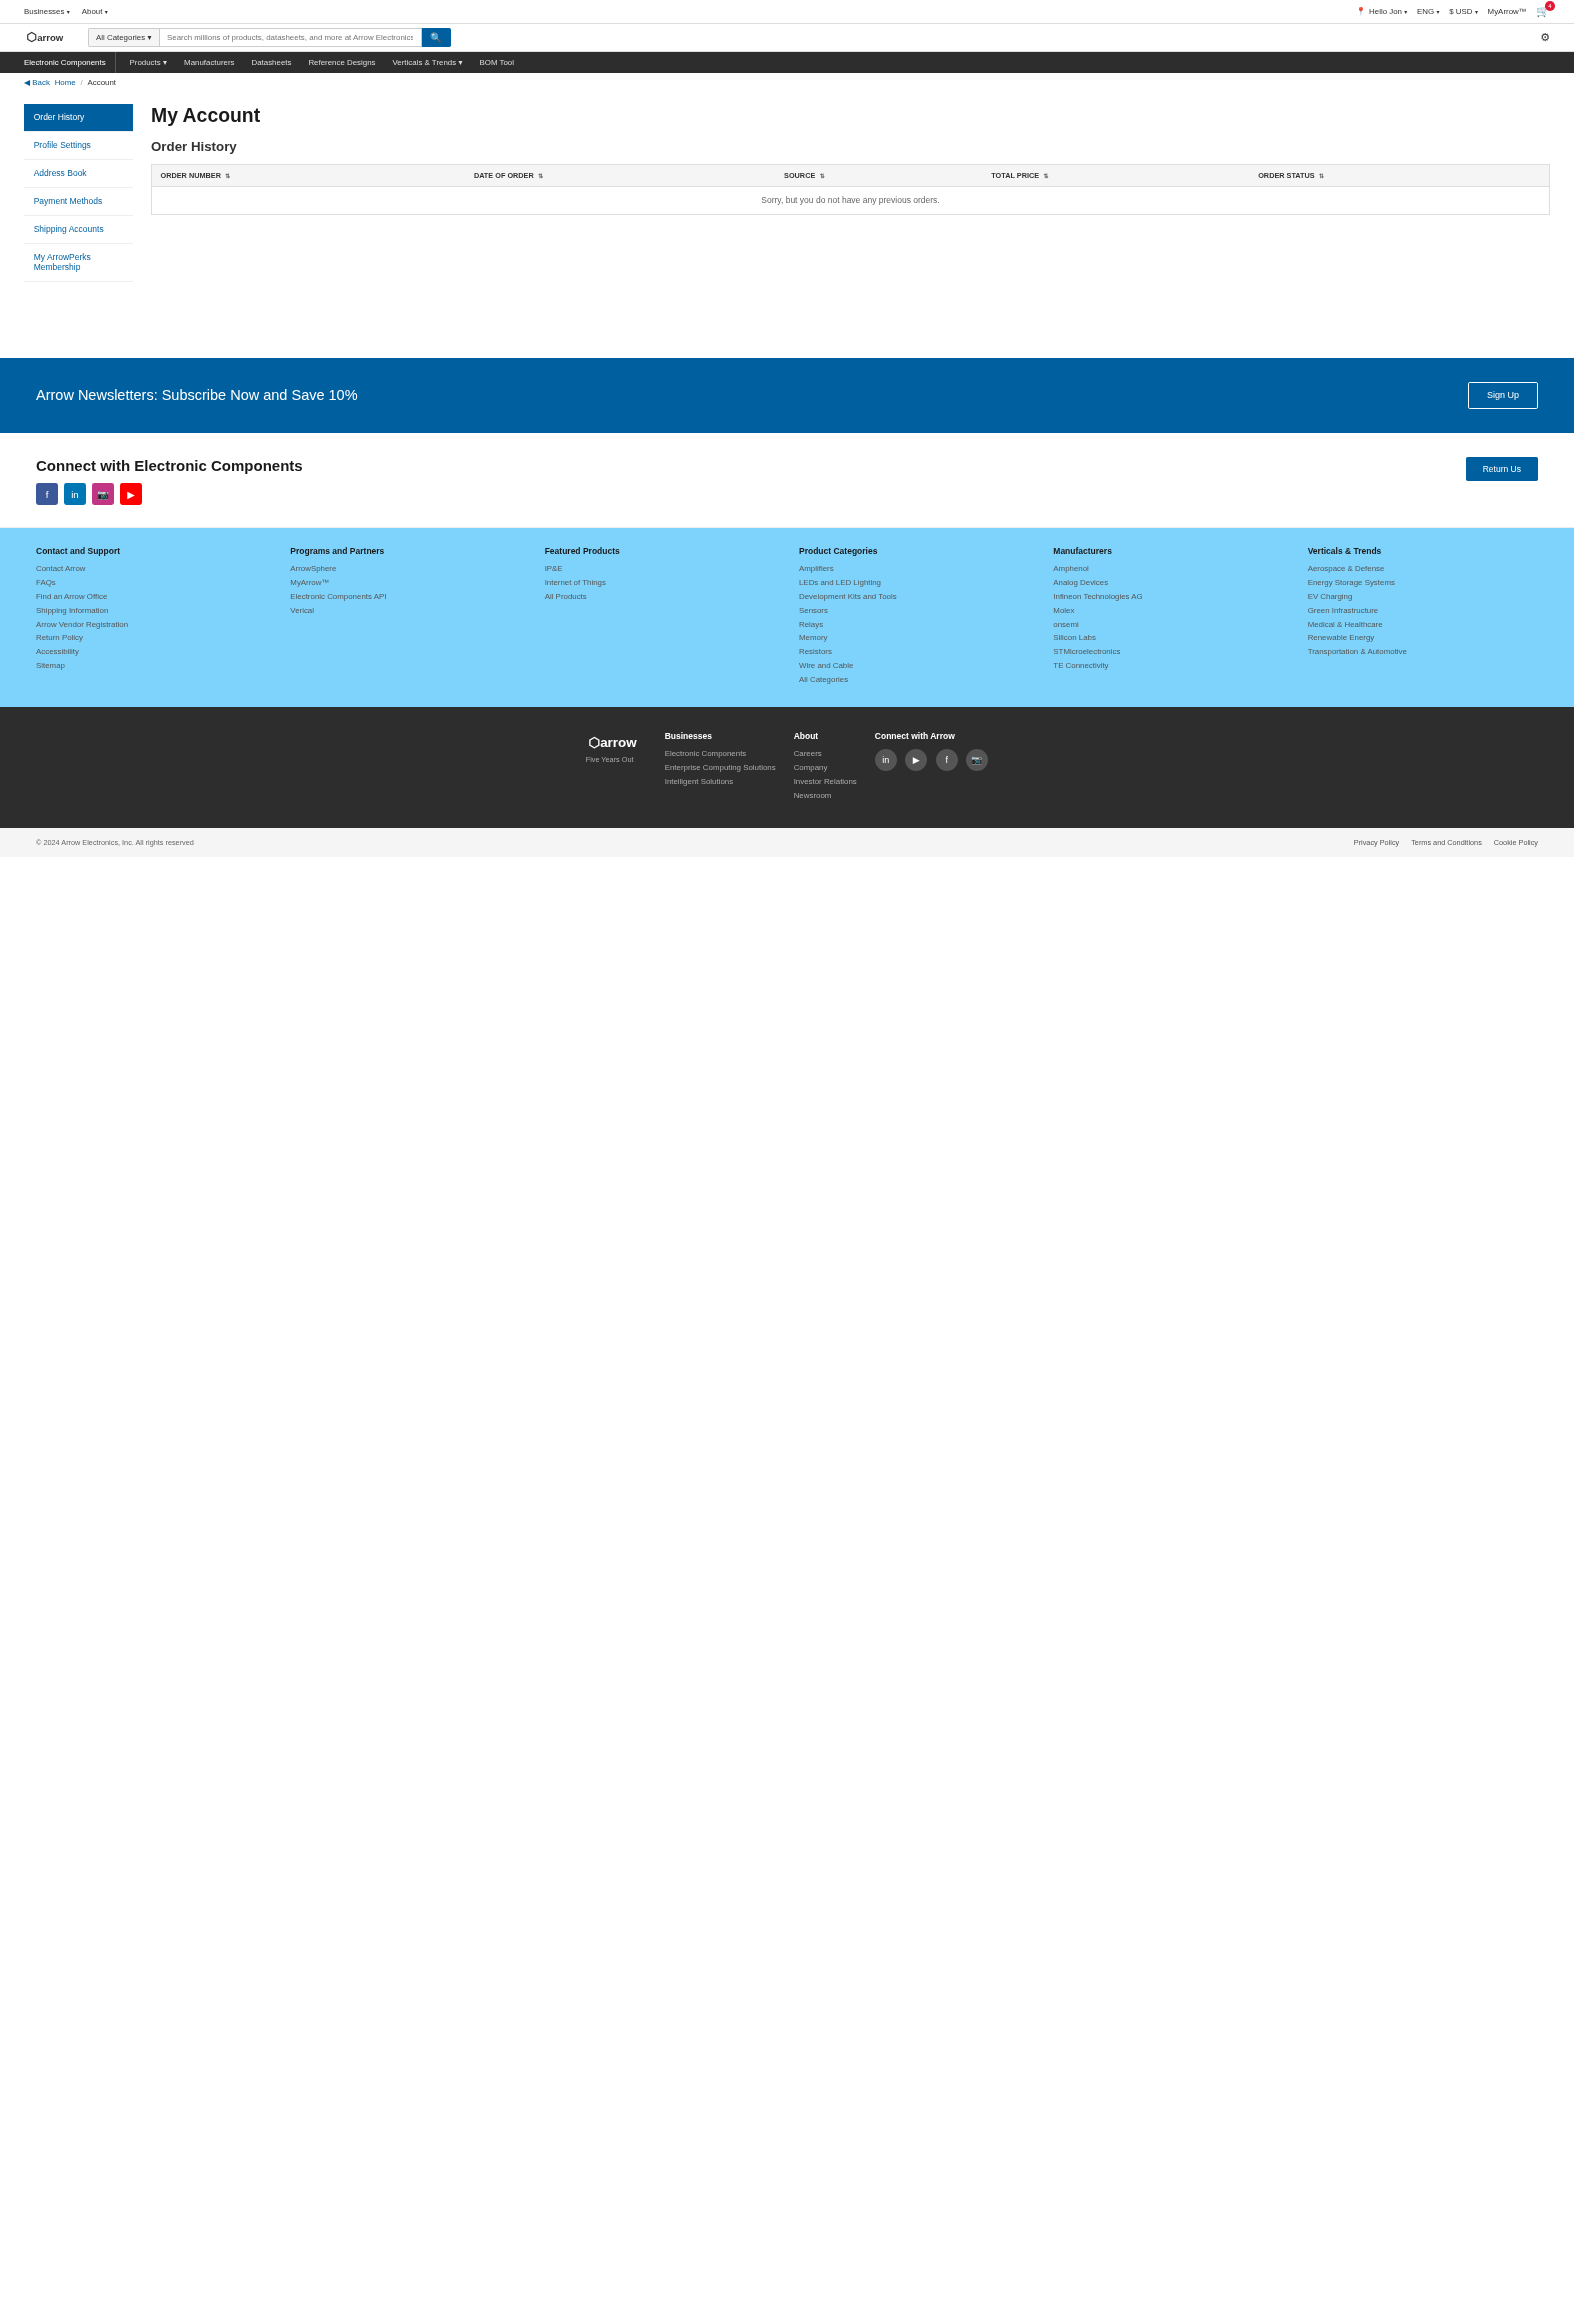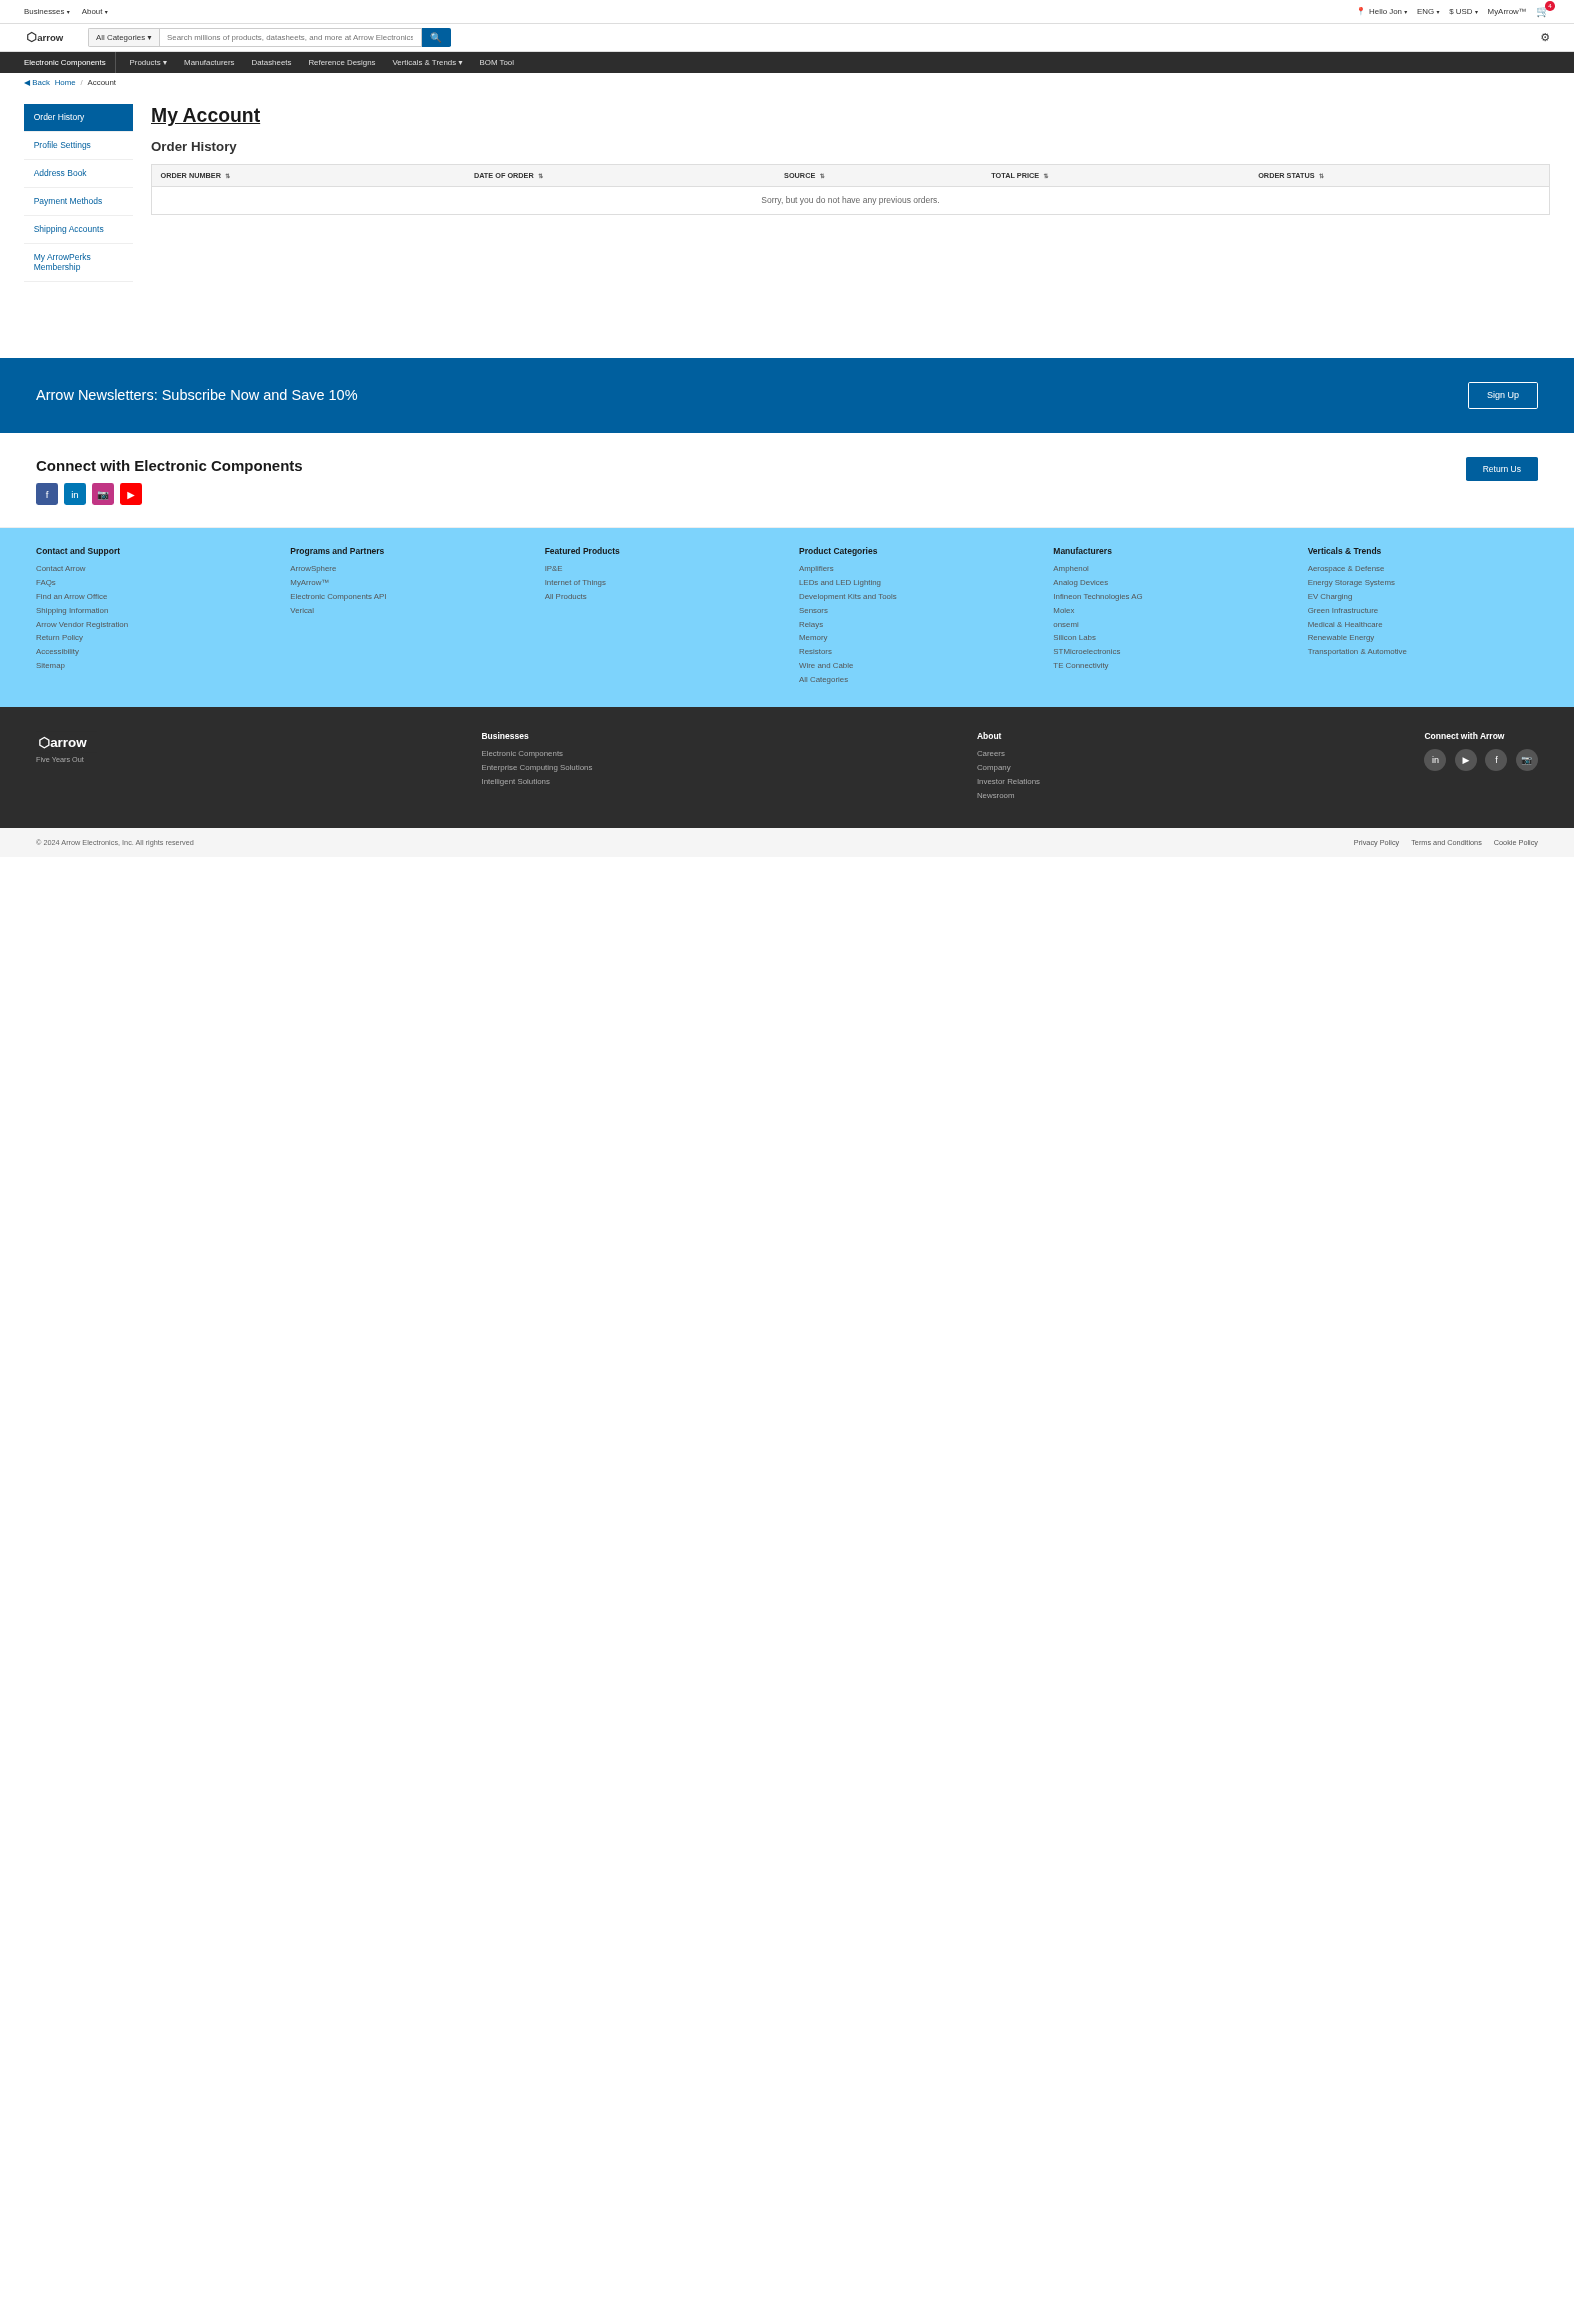--- a/index.html
+++ b/index.html
@@ -191,21 +191,20 @@
       font-size: 8.5px;
     }
     .empty-row td { border-top: 0.6px solid #eee; }
 
     
     .page-title {
       font-size: 19.4px;
       font-weight: bold;
       margin-bottom: 12px;
       color: #1a1a1a;
-      text-decoration: underline;
     }
 
     
     .newsletter-banner {
       background: #005f9e;
       color: #fff;
       display: flex;
       align-items: center;
       justify-content: space-between;
       padding: 24px 36px;
@@ -275,21 +274,21 @@
       text-decoration: none;
       margin-bottom: 4.8px;
       cursor: pointer;
     }
 
     
     .bottom-footer {
       background: #2d2d2d;
       padding: 24px 36px;
       display: flex;
-      justify-content: space-between;
+      justify-content: center;
       align-items: flex-start;
       flex-wrap: wrap;
       gap: 18px;
     }
     .bottom-footer-logo { display: flex; flex-direction: column; gap: 2.4px; }
     .bottom-footer-tagline { color: #aaa; font-size: 7.3px; }
     .bottom-footer-col { }
     .bottom-footer-col-title { color: #fff; font-weight: bold; font-size: 8.5px; margin-bottom: 8.5px; }
     .bottom-footer-col a {
       display: block;

